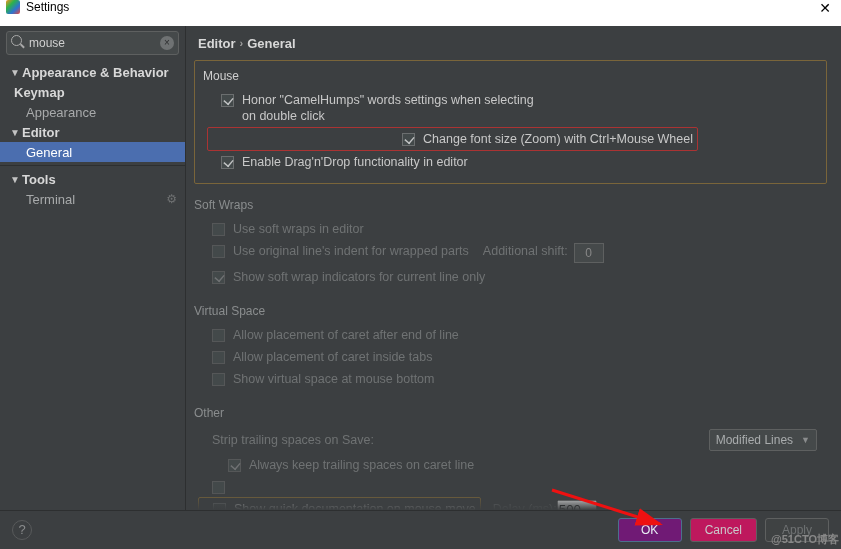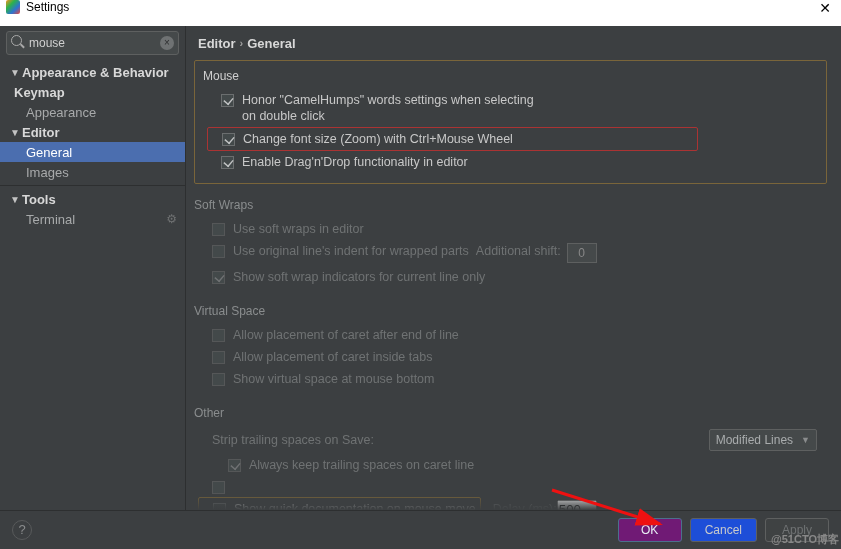--- a/index.html
+++ b/index.html
@@ -43,36 +43,36 @@
   fieldset.highlighted > .section-title { color:#cfcfcf; }
 
   .row { display:flex; align-items:flex-start; padding:3px 0 3px 18px; font-size:12.5px; color:#c8c8c8;}
   .row .cb { width:13px; height:13px; margin-right:8px; margin-top:2px; border:1px solid #6b6e6f; background:#43494a; position:relative; flex-shrink:0; cursor:pointer;}
   .row .cb.checked::after{content:"";position:absolute;left:2px;top:-1px;width:7px;height:10px;border:solid #c2c4c5;border-width:0 2px 2px 0;transform:rotate(40deg) scale(.7);}
   .row.dimmed { color:#6f7273; }
   .row.dimmed .cb { border-color:#555758;}
   .row.dimmed .cb.checked::after{border-color:#707274;}
   .row .txt { line-height:16px;}
   .row .inline-input { width:30px; height:20px; background:#45494a; border:1px solid #5e6060; color:#888; text-align:center; font-size:12px; margin-left:6px;}
-  .row.red-box { border:1px solid #aa3333; border-radius:2px; padding:3px 4px 3px 14px; margin-left:4px; margin-right:120px;}
+  .row.red-box { border:1px solid #aa3333; border-radius:2px; padding:3px 4px 3px 14px; margin-left:4px; margin-right:120px;justify-content:flex-end;}
   .row.orange-box { border:1px solid #7a653a; border-radius:2px; padding:3px 4px 3px 14px; margin-left:4px; display:inline-flex;}
 
   .plain-row { display:flex; align-items:center; padding:3px 0 3px 18px; font-size:12.5px; color:#6f7273;}
   .combo { margin-left:auto; margin-right:10px; height:22px; border:1px solid #5e6060; background:#45494a; color:#a9acad; font-size:12px; display:flex; align-items:center; padding:0 6px; border-radius:2px;}
   .combo .caret{margin-left:8px;font-size:9px;color:#8a8c8d;}
 
   .delay { margin-left:12px; color:#6f7273; font-size:12.5px; display:flex; align-items:center;}
 
   .fade-bottom{position:absolute;left:0;right:0;bottom:0;height:18px;background:linear-gradient(transparent,#3c3f41);}
 
   
   .footer { height:39px; border-top:1px solid #2d2f30; background:#3c3f41; display:flex; align-items:center; padding:0 12px;}
   .help { width:20px; height:20px; border:1.5px solid #585a5b; border-radius:50%; color:#8a8c8d; font-size:13px; text-align:center; line-height:18px; cursor:pointer;}
   .btns { margin-left:auto; display:flex; gap:8px;}
-  .btn { height:24px; min-width:64px; border:1px solid #5e6060; background:#1d4ed8; color:#c9cacb; font-size:12px; padding:0 14px; border-radius:3px; cursor:pointer;}
+  .btn { height:24px; min-width:64px; border:1px solid #5e6060; background:#be185d; color:#c9cacb; font-size:12px; padding:0 14px; border-radius:3px; cursor:pointer;}
   .btn.primary { background:#701a75; border-color:#4c708c; color:#e8eef4;}
   .btn.disabled { color:#6f7273; background:#3f4243; cursor:default;}
 
   
   .annot-arrow { position:absolute; pointer-events:none; }
 
   .watermark { position:absolute; right:2px; bottom:2px; font-size:11px; color:#888;font-weight:bold; }
 </style>
 </head>
 <body>
@@ -104,23 +104,20 @@
       <div class="tree-item lvl1">
           <span>Appearance</span>
         </div>
       <div class="tree-item bold">
           <span class="arrow">▼</span>
           <span>Editor</span>
         </div>
       <div class="tree-item lvl1 selected">
           <span>General</span>
         </div>
-      <div class="tree-item lvl1">
-          <span>Images</span>
-        </div>
       <div class="tree-item separator"></div>
       <div class="tree-item bold">
           <span class="arrow">▼</span>
           <span>Tools</span>
         </div>
       <div class="tree-item lvl1">
           <span>Terminal</span>
           <span class="gear">⚙</span>
         </div>
     </div>
@@ -152,21 +149,21 @@
 
       <fieldset class="section">
         <div class="section-title">Soft Wraps</div>
         <div class="row dimmed">
           <span class="cb"></span>
           <span class="txt">Use soft wraps in editor</span>
         </div>
         <div class="row dimmed">
           <span class="cb"></span>
           <span class="txt">Use original line's indent for wrapped parts</span>
-          <span class="txt" style="margin-left:7px">Additional shift:</span>
+          <span class="txt" style="margin-left:14px">Additional shift:</span>
           <input class="inline-input" value="0" style="">
         </div>
         <div class="row dimmed">
           <span class="cb checked"></span>
           <span class="txt">Show soft wrap indicators for current line only</span>
         </div>
       </fieldset>
 
       <fieldset class="section">
         <div class="section-title">Virtual Space</div>

